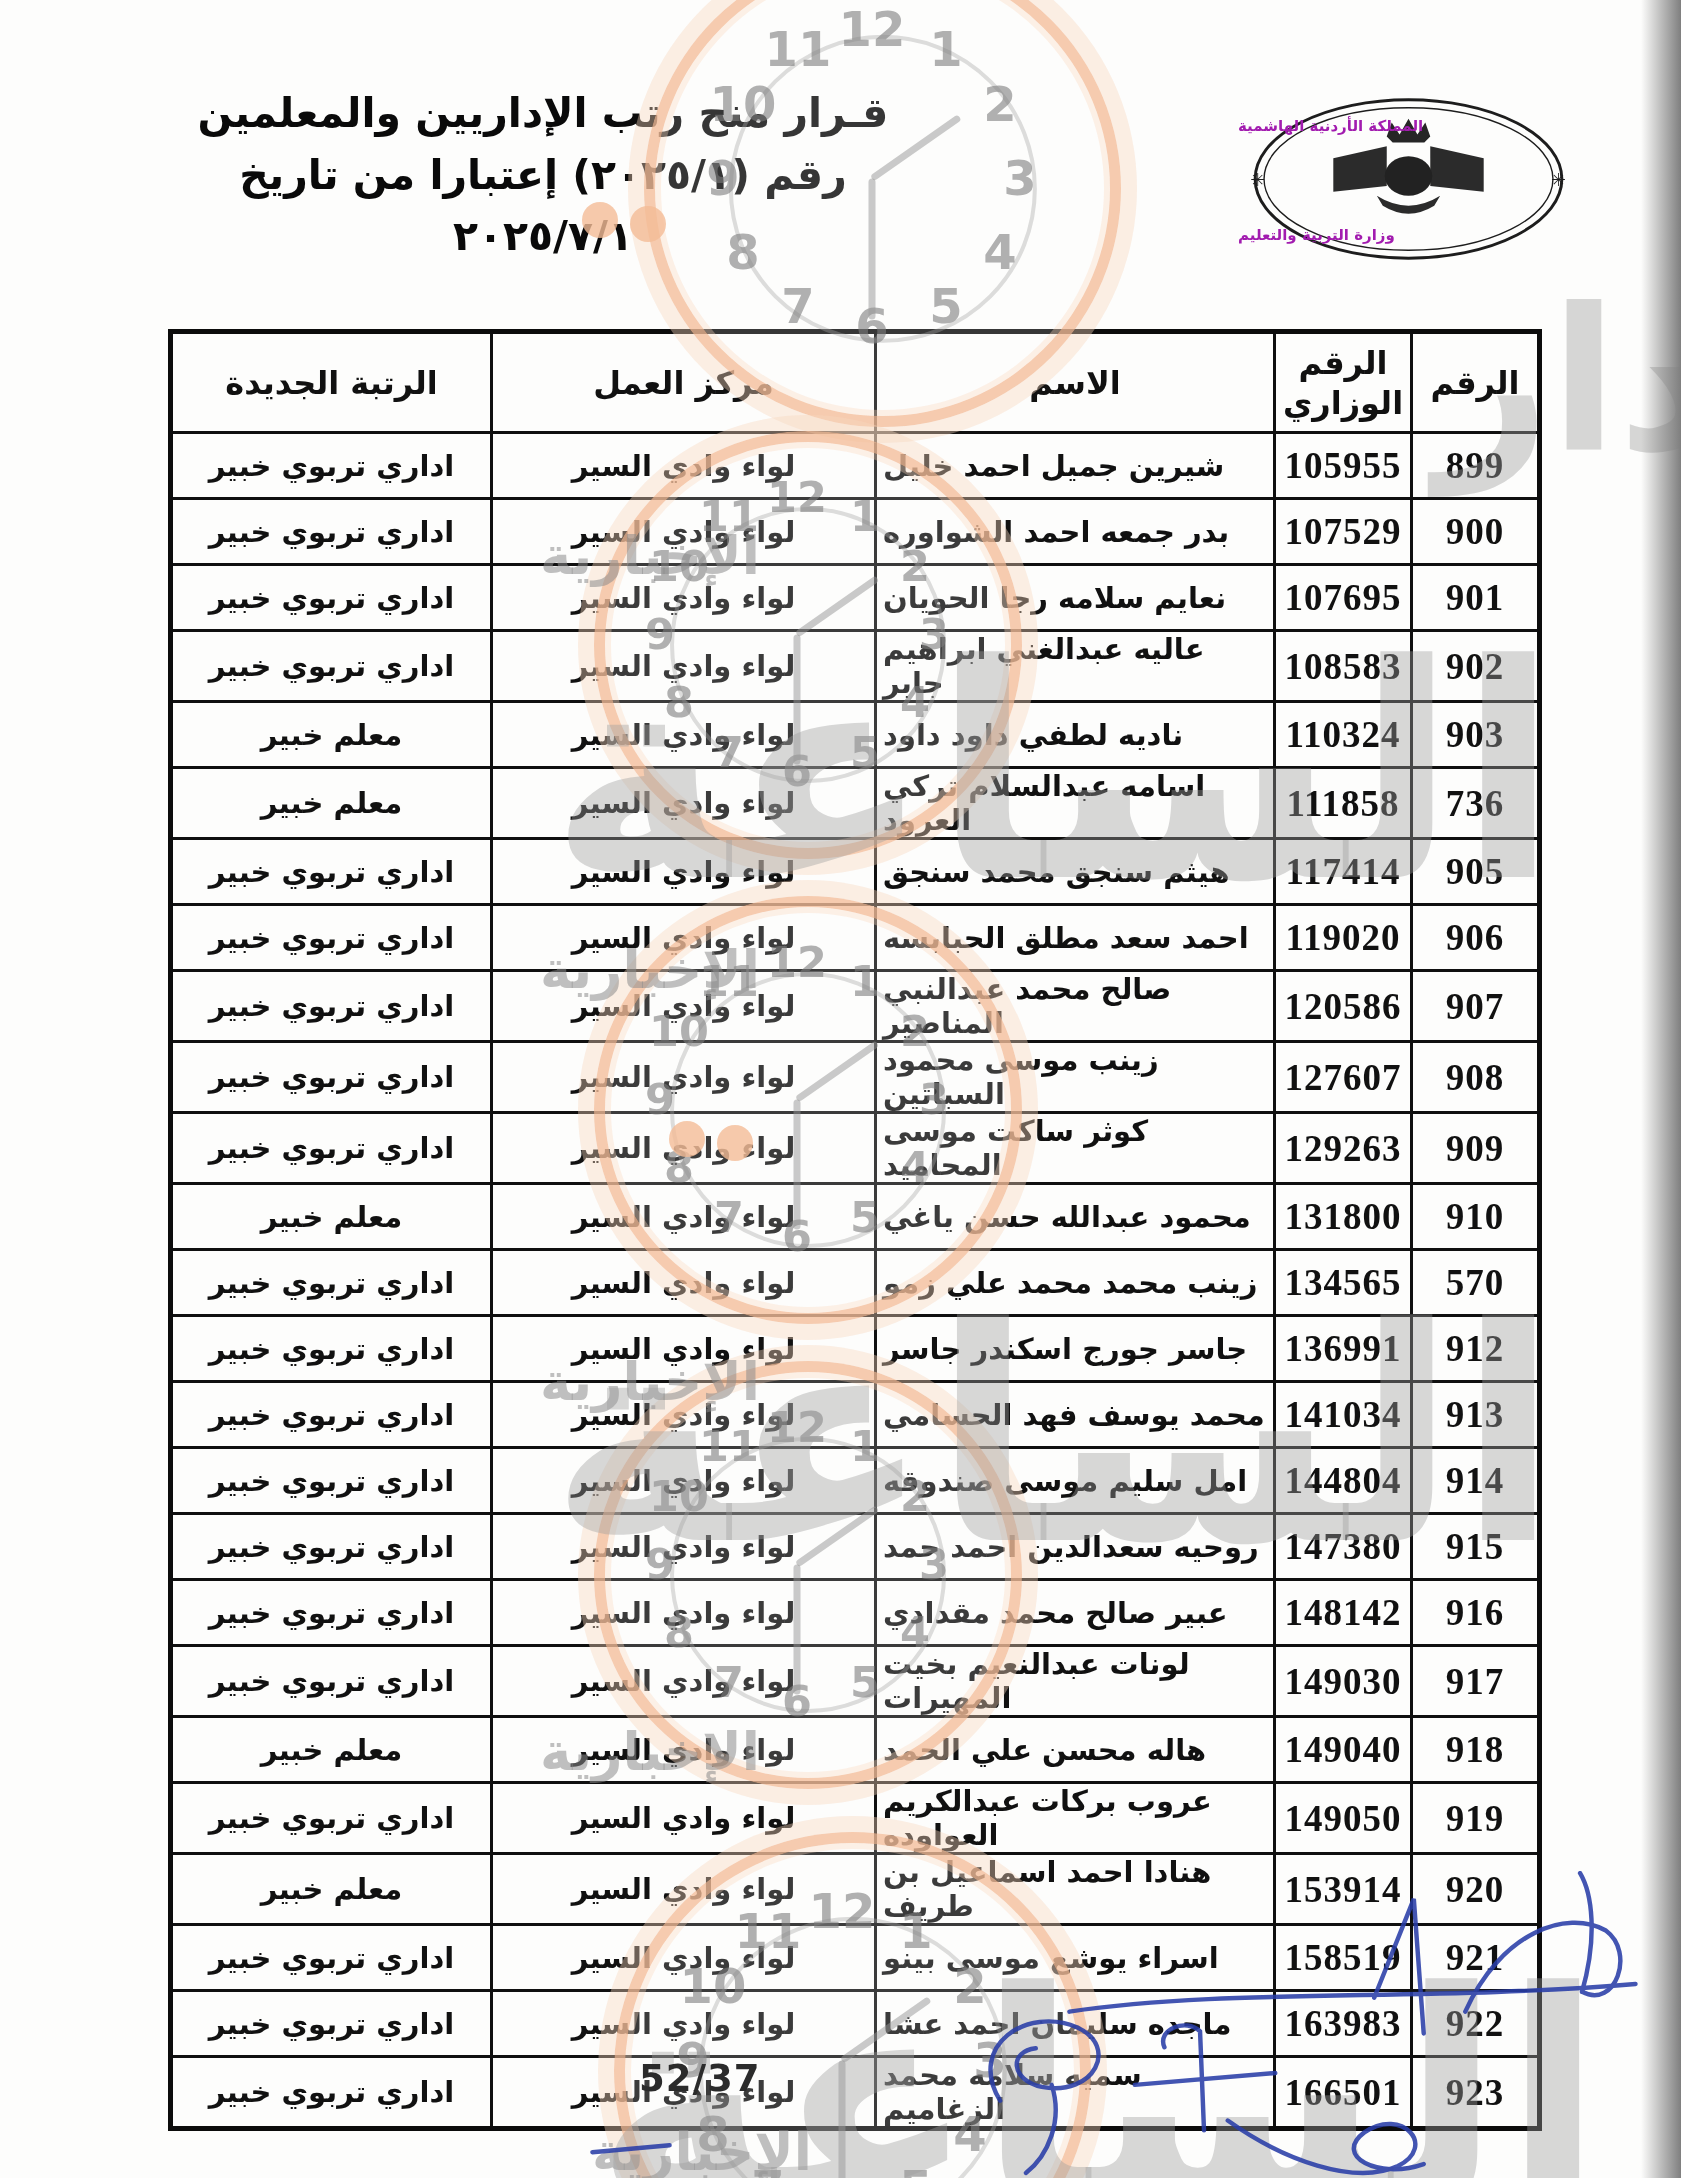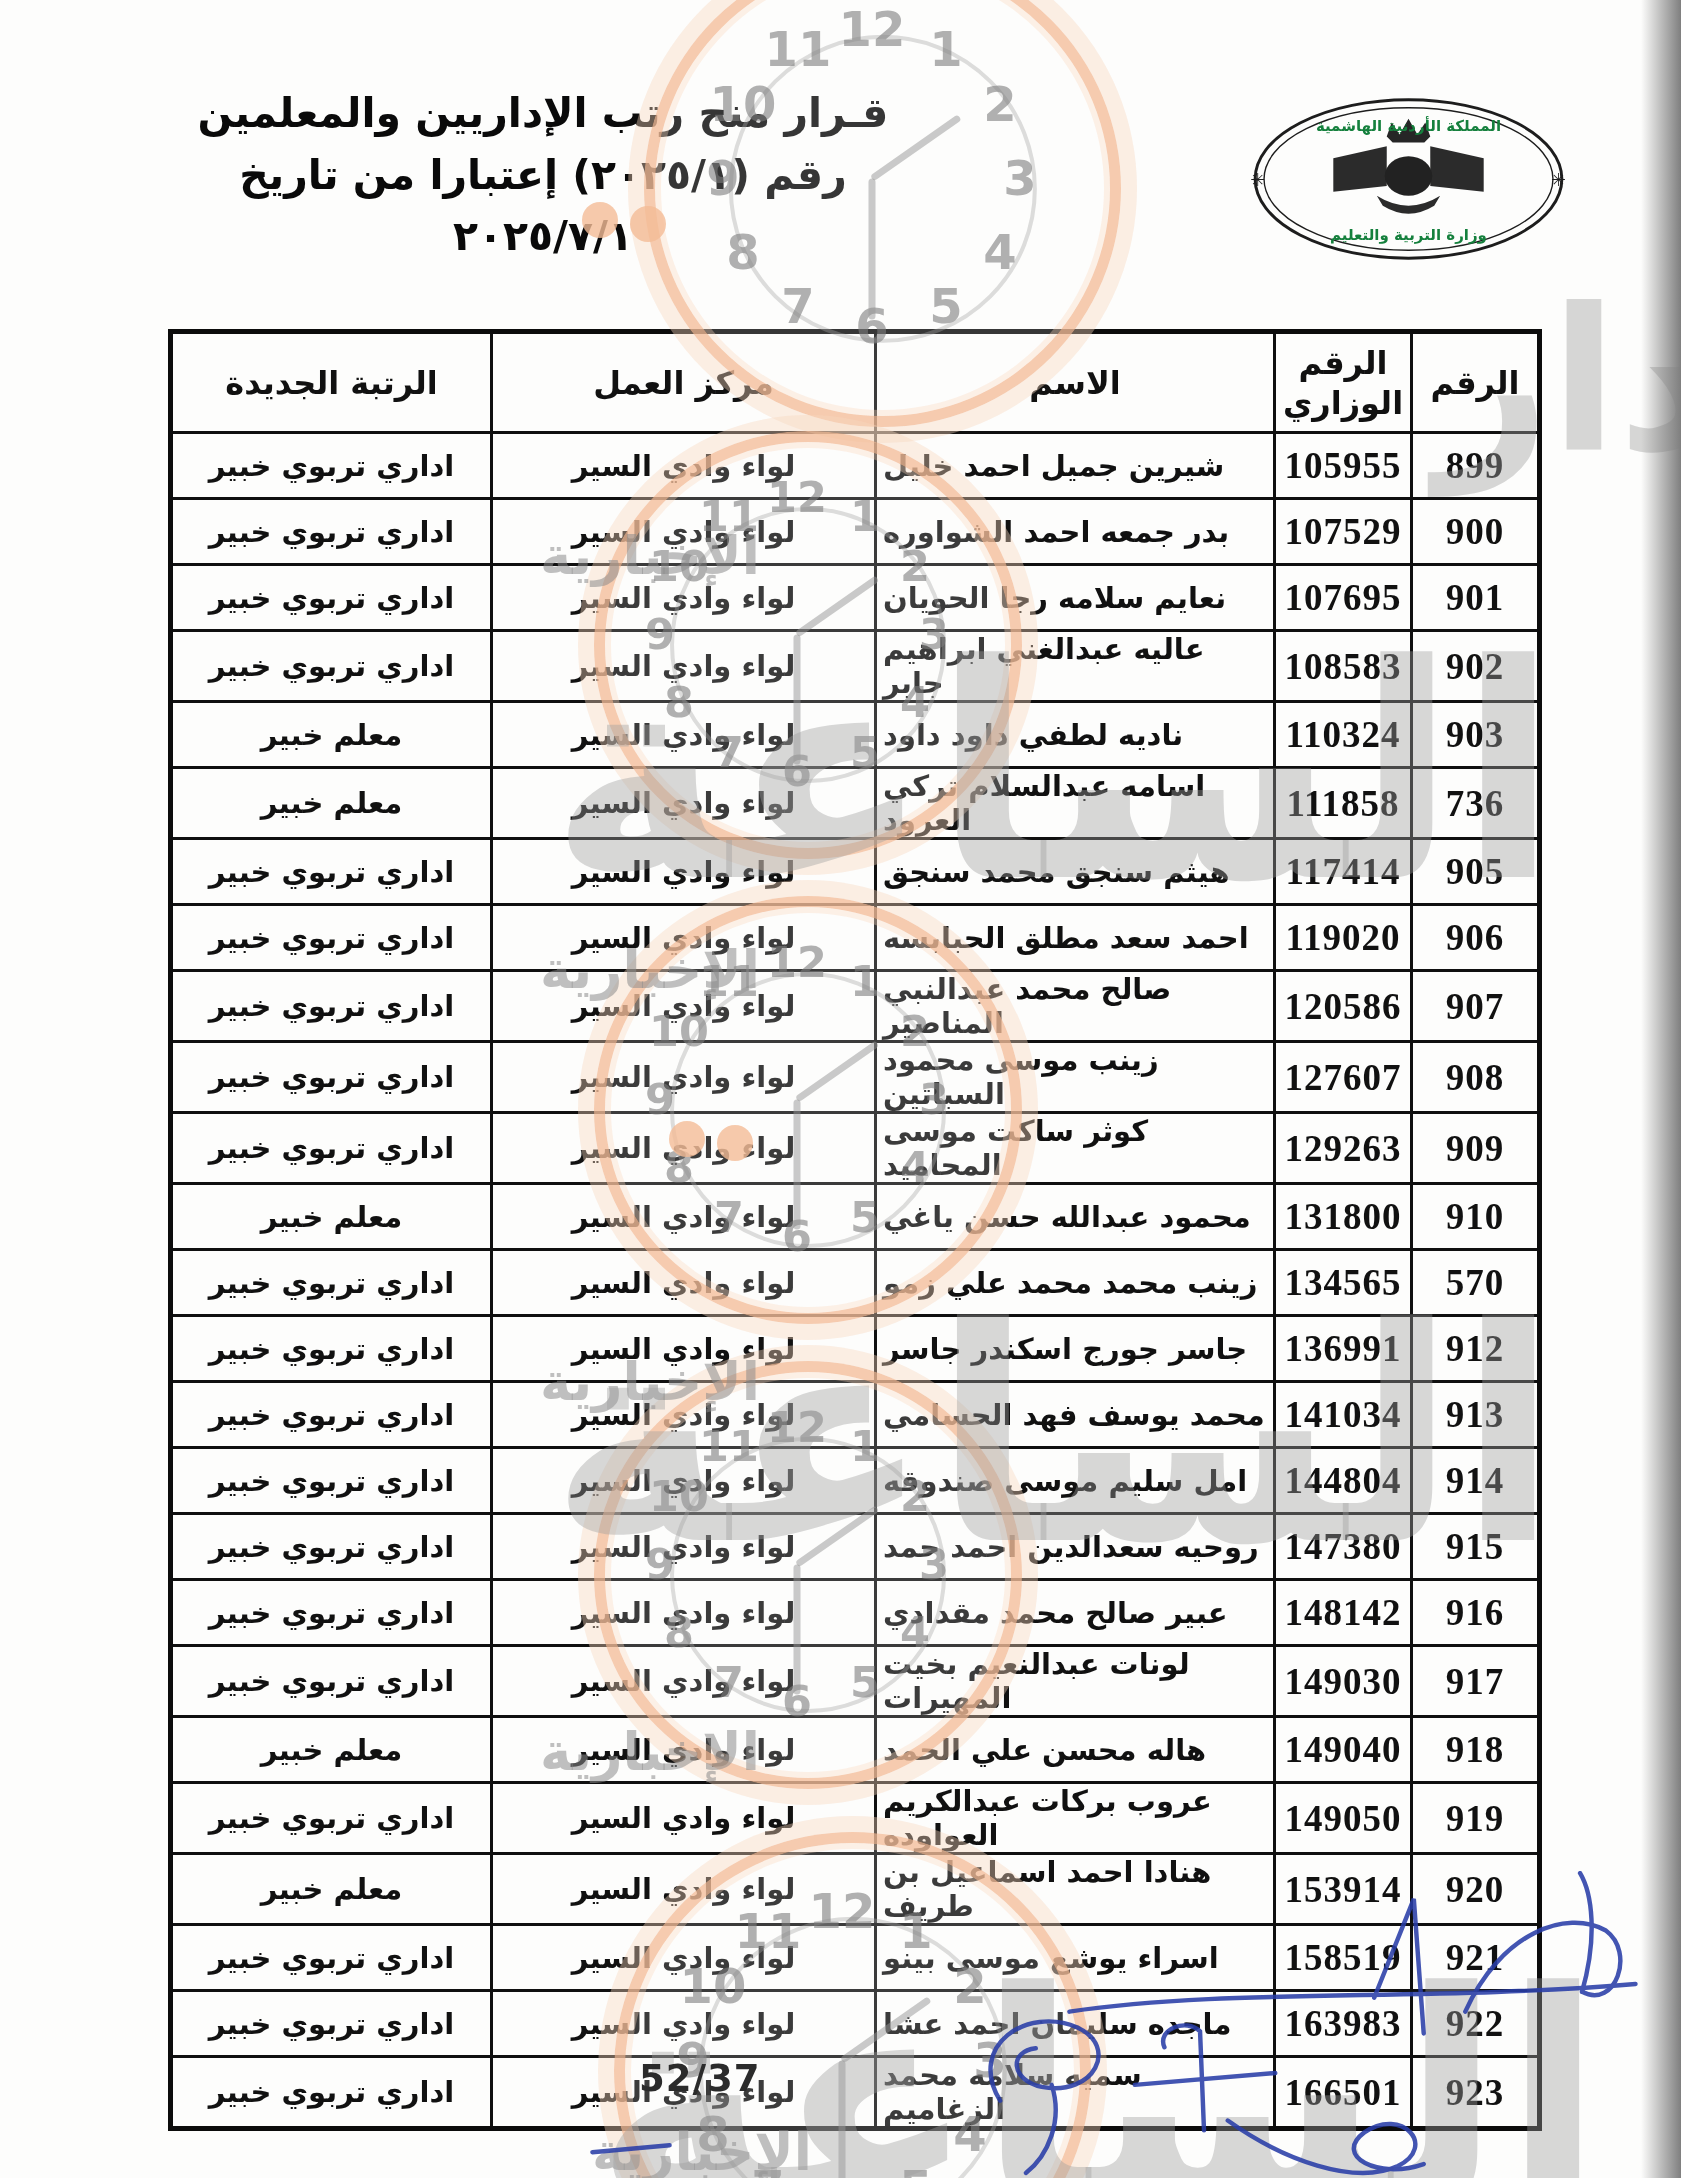--- a/index.html
+++ b/index.html
@@ -15,22 +15,22 @@
     pointer-events:none;
   }
   
   .title-block{
     position:absolute;left:156px;top:83px;width:774px;z-index:3;
     direction:rtl;text-align:center;
     font-weight:700;font-size:41px;line-height:1.5;color:#0a0a0a;
   }
   .seal{position:absolute;left:1238px;top:85px;width:341px;height:188px;z-index:3;}
   .seal-text{
-    position:absolute;z-index:4;direction:rtl;text-align:center;width:341px;left:1238px;
-    font-size:15px;font-weight:700;color:#15803d;letter-spacing:1px;
+    position:absolute;z-index:4;direction:rtl;text-align:left;width:341px;left:1238px;
+    font-size:15px;font-weight:700;color:#a21caf;letter-spacing:1px;
   }
   .seal-text.top{top:117px;}
   .seal-text.bottom{top:226px;}
   
   table.ranks{
     position:absolute;left:168px;top:329px;width:1368px;z-index:2;
     border-collapse:collapse;direction:rtl;table-layout:fixed;
     background:transparent;
   }
   table.ranks th,table.ranks td{

